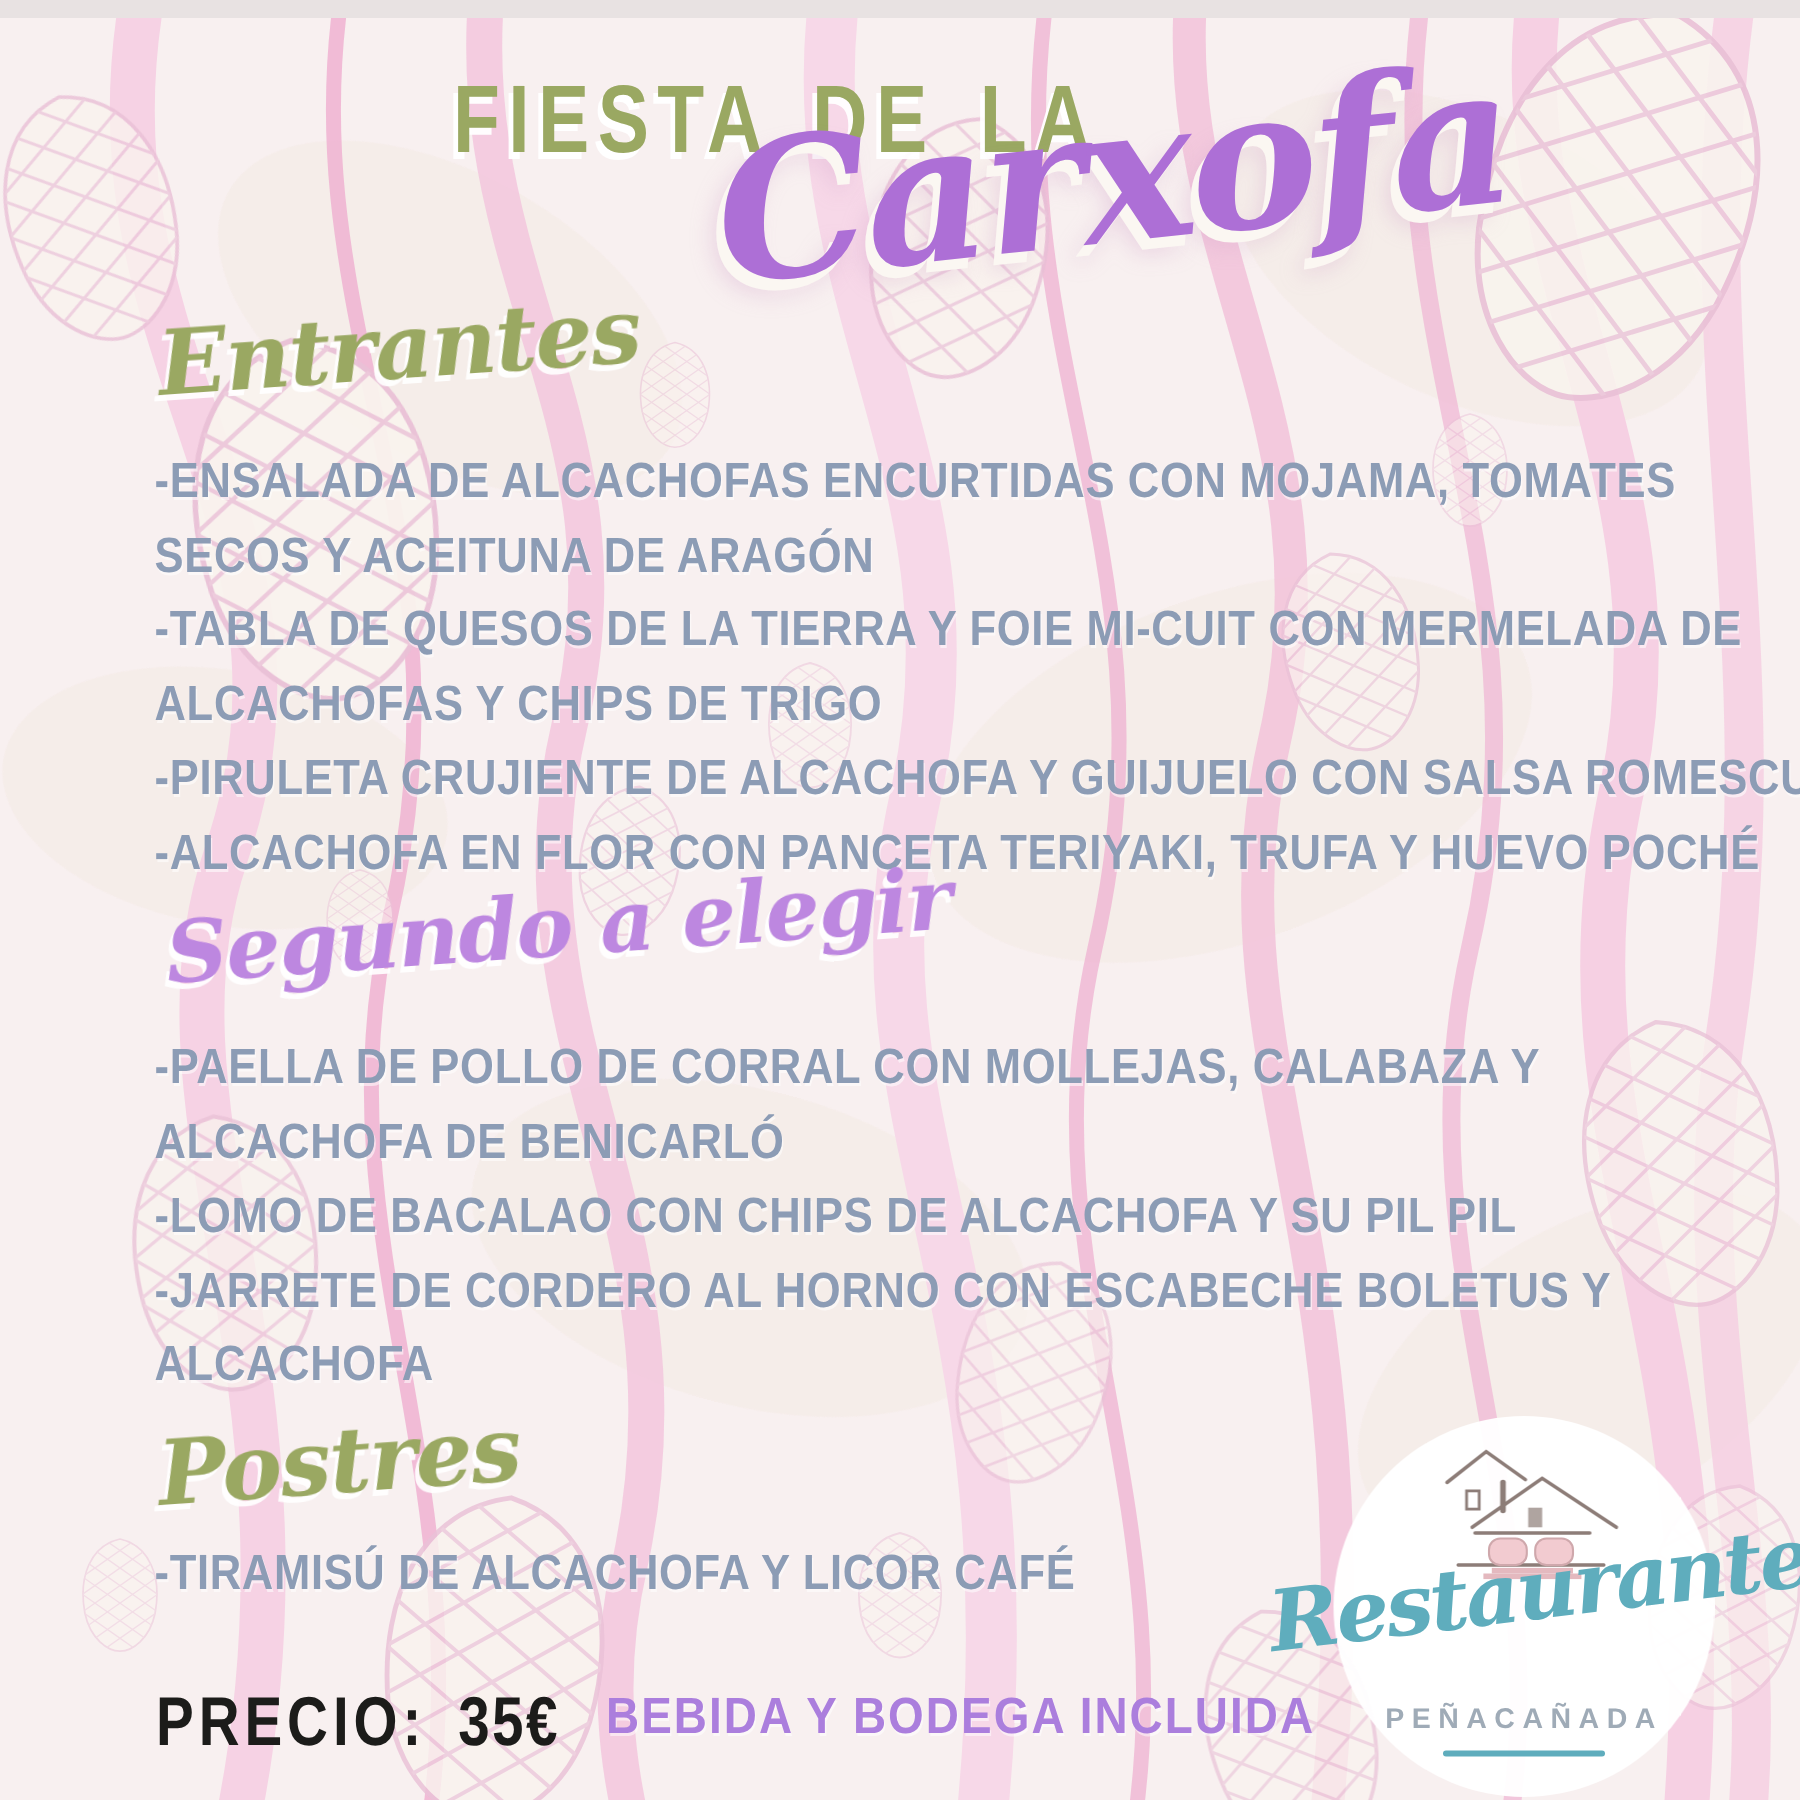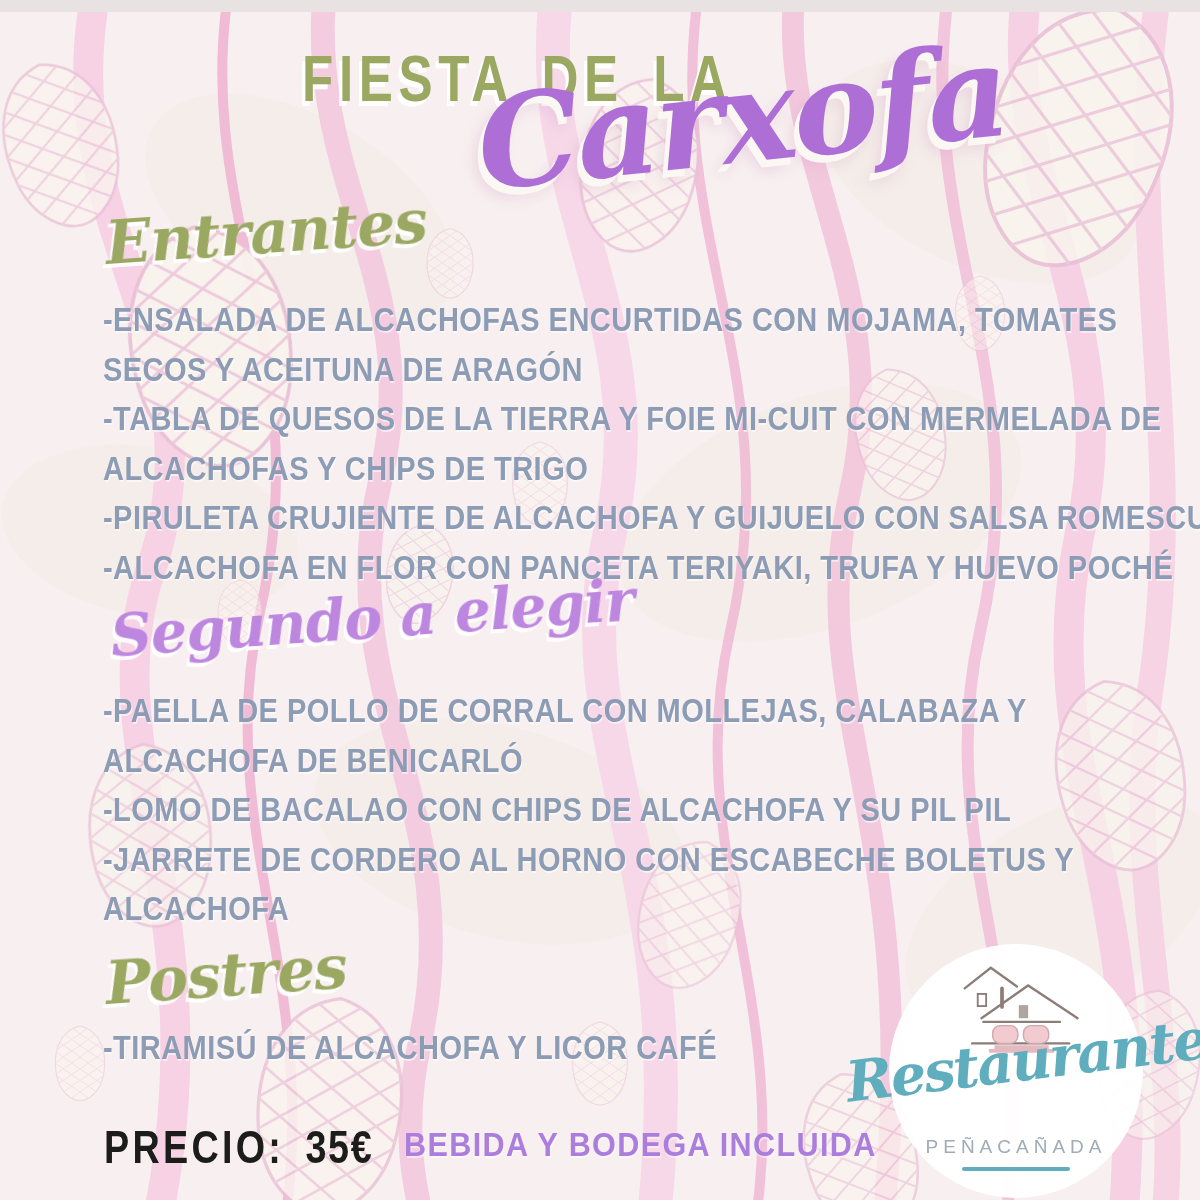--- a/index.html
+++ b/index.html
@@ -86,21 +86,21 @@
   .house{position:absolute;left:946px;top:944px;width:140px;height:102px;}
   .brand{
     position:absolute;left:845px;top:1016px;width:345px;
     text-align:center;font-size:56px;letter-spacing:-2px;
     color:var(--teal);
     transform:rotate(-7deg);
     white-space:nowrap;
   }
   .brand-sub{
     position:absolute;left:866px;top:1124px;width:300px;text-align:center;
-    color:var(--subtle-gray);font-size:19px;letter-spacing:5px;font-weight:normal;
+    color:var(--subtle-gray);font-size:19px;letter-spacing:5px;font-weight:bold;
     white-space:nowrap;
   }
   .brand-underline{
     position:absolute;left:962px;top:1155px;width:108px;height:4px;
     background:var(--teal);border-radius:2px;
   }
 </style>
 </head>
 <body>
 

